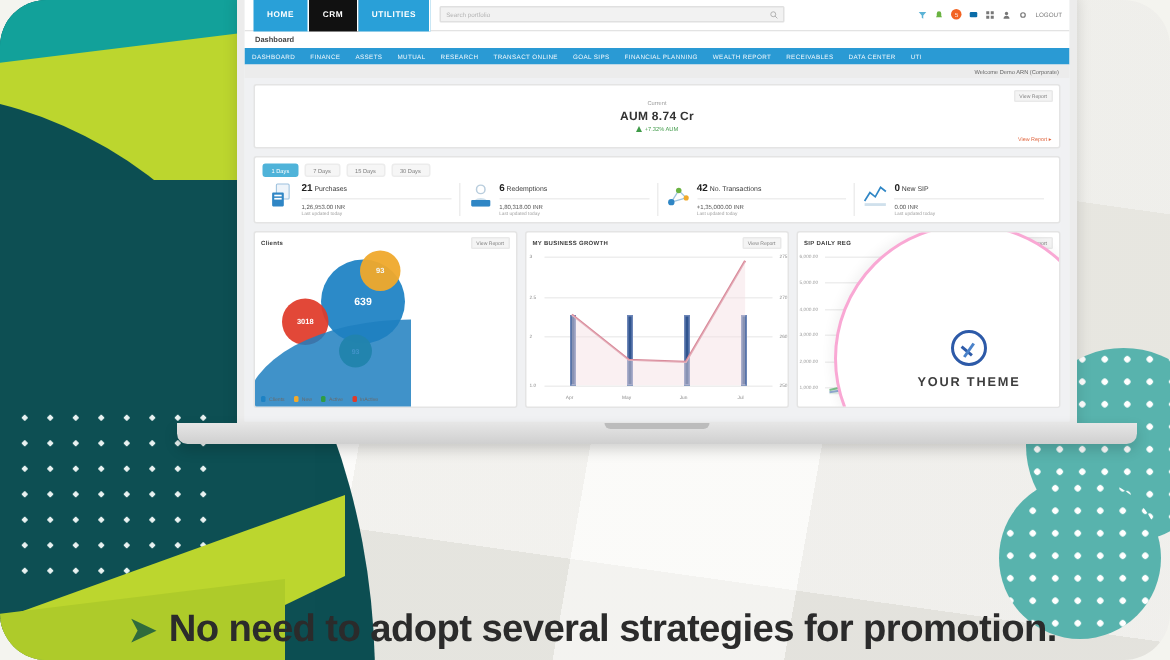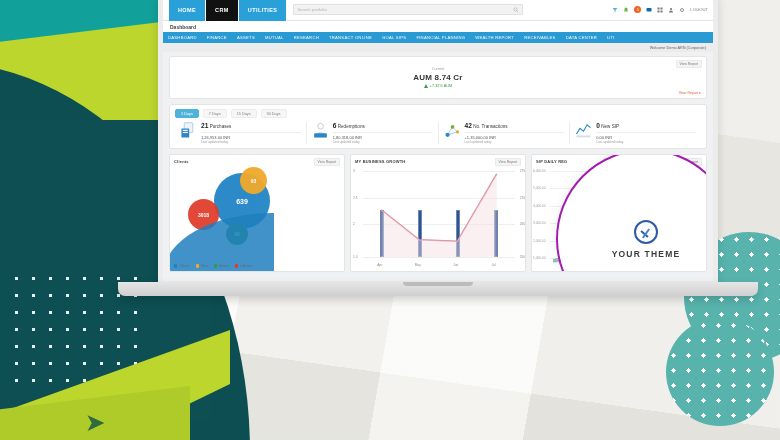--- a/index.html
+++ b/index.html
@@ -2,21 +2,21 @@
 <html><head>
 <meta charset="utf-8">
 <style>
   * { box-sizing: border-box; margin:0; padding:0; }
   html,body { width:780px; height:440px; overflow:hidden; }
   body {
     font-family: "Liberation Sans", sans-serif;
     background:#f4f4ef;
     position:relative;
   }
-  .stage { position:absolute; inset:0; overflow:hidden; background:#f6f5f0; }
+  .stage { position:absolute; inset:0; overflow:hidden; background:#f6f5f0;border-radius:31px; }
 
   
   .paper {
     position:absolute; left:0; top:0; width:780px; height:440px;
     background:
       linear-gradient(100deg, rgba(0,0,0,0.03) 0 18%, rgba(255,255,255,0.5) 18% 34%, rgba(0,0,0,0.025) 34% 52%, rgba(255,255,255,0.45) 52% 70%, rgba(0,0,0,0.03) 70% 100%),
       linear-gradient(8deg, rgba(0,0,0,0.035) 0 22%, rgba(255,255,255,0.4) 22% 48%, rgba(0,0,0,0.02) 48% 74%, rgba(255,255,255,0.35) 74% 100%),
       #f3f2ec;
   }
 
@@ -221,21 +221,21 @@
   .xt { position:absolute; bottom:-10px; font-size:3.2px; color:#8a8a8a; transform:translateX(-50%); }
 
   
   .dailyplot { position:absolute; left:18px; right:6px; top:16px; bottom:8px; }
   .dailyplot .yt2 { position:absolute; left:-17px; font-size:3.2px; color:#9a9a9a; transform:translateY(-2px); }
 
   
   .theme-ov {
     position:absolute; right:-30px; bottom:-58px; width:180px; height:180px;
     border-radius:50%; background:#ffffff;
-    border:2px solid #a21caf;
+    border:2px solid #f9a8d4;
     display:flex; flex-direction:column; align-items:center; justify-content:center;
     box-shadow:-2px -2px 8px rgba(0,0,0,0.05);
   }
   .theme-ov .badge-ic {
     width:24px; height:24px; border-radius:50%;
     border:2px solid #2d5aa8; position:relative; margin-bottom:3px;
   }
   .theme-ov .badge-ic:before{
     content:""; position:absolute; left:4px; top:11px; width:9px; height:2px;
     background:#2d5aa8; transform:rotate(40deg);
@@ -559,14 +559,15 @@
           </div>
         </div>
 
       </div>
     </div>
     <div class="base"></div>
   </div>
 
   <div class="headline">
     <span class="arrow">➤</span>
+    <span class="txt">No need to adopt several strategies for promotion.</span>
   </div>
 </div>
 
 </body></html>

